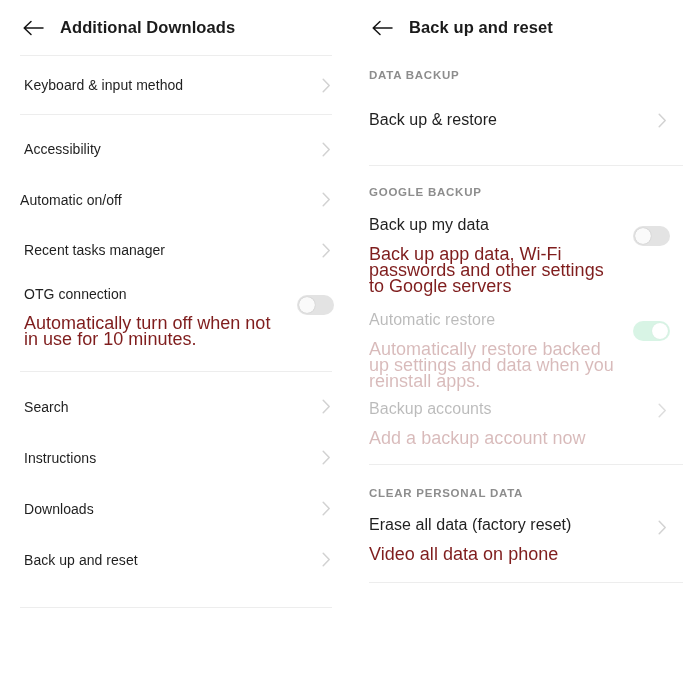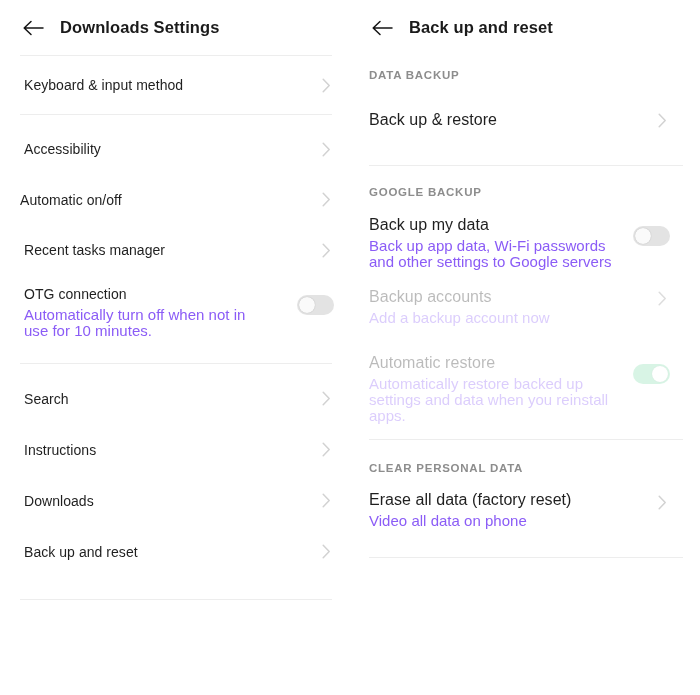--- a/index.html
+++ b/index.html
@@ -58,24 +58,24 @@
 
   .row-title {
     font-size: 14px;
     color: #1f1f1f;
     line-height: 20px;
     letter-spacing: .05px;
   }
   .panel-right .row-title { font-size: 16px; }
 
   .row-sub {
-    font-size: 15px;
-    color: #8b5cf6;
+    font-size: 18px;
+    color: #7f1d1d;
     line-height: 16px;
-    margin-top: 3px;
+    margin-top: 11px;
     letter-spacing: .02px;
     max-width: 248px;
   }
   .panel-right .row-sub { max-width: 252px; }
 
   
   .chevron { flex: 0 0 auto; width: 16px; display:flex; align-items:center; justify-content:center; }
   .chevron svg { display:block; }
 
   
@@ -124,21 +124,21 @@
 <div class="screen">
 
   <div class="panel panel-left">
 
     <div class="app-header">
       <div class="back-arrow">
         <svg width="22" height="16" viewBox="0 0 22 16" aria-hidden="true">
           <path d="M9 1.5 L2.2 8 L9 14.5 M2.4 8 L21 8" fill="none" stroke="#141414" stroke-width="1.5" stroke-linecap="round" stroke-linejoin="round"></path>
         </svg>
       </div>
-      <div class="header-title">Downloads Settings</div>
+      <div class="header-title">Additional Downloads</div>
     </div>
 
     <div class="divider"></div>
 
     <div class="row" style="min-height:58px;align-items:center;">
       <div class="row-text">
         <div class="row-title">Keyboard &amp; input method</div>
       </div>
       <div class="chevron">
         <svg width="9" height="15" viewBox="0 0 9 15">
@@ -275,42 +275,42 @@
     <div class="row" style="min-height:62px;align-items:flex-start;margin-top:17px;">
       <div class="row-text">
         <div class="row-title">Back up my data</div>
         <div class="row-sub">Back up app data, Wi-Fi passwords and other settings to Google servers</div>
       </div>
       <div class="toggle" style="margin-top:11px;">
         <div class="knob"></div>
       </div>
     </div>
 
+    <div class="row disabled" style="min-height:62px;align-items:flex-start;margin-top:16px;">
+      <div class="row-text">
+        <div class="row-title">Automatic restore</div>
+        <div class="row-sub">Automatically restore backed up settings and data when you reinstall apps.</div>
+      </div>
+      <div class="toggle on" style="margin-top:11px;">
+        <div class="knob"></div>
+      </div>
+    </div>
+
     <div class="row disabled" style="min-height:50px;align-items:flex-start;margin-top:10px;">
       <div class="row-text">
         <div class="row-title">Backup accounts</div>
         <div class="row-sub">Add a backup account now</div>
       </div>
       <div class="chevron" style="margin-top:4px;">
         <svg width="9" height="15" viewBox="0 0 9 15">
             <path d="M1.2 1.2 L7.2 7.5 L1.2 13.8" fill="none" stroke="#8f8f8f" stroke-width="1.5" stroke-linecap="round" stroke-linejoin="round"></path>
           </svg>
       </div>
     </div>
 
-    <div class="row disabled" style="min-height:62px;align-items:flex-start;margin-top:16px;">
-      <div class="row-text">
-        <div class="row-title">Automatic restore</div>
-        <div class="row-sub">Automatically restore backed up settings and data when you reinstall apps.</div>
-      </div>
-      <div class="toggle on" style="margin-top:11px;">
-        <div class="knob"></div>
-      </div>
-    </div>
-
     <div class="divider" style="margin-top:15px;"></div>
 
     <div class="section-label" style="margin-top:22px;">CLEAR PERSONAL DATA</div>
 
     <div class="row" style="min-height:50px;align-items:flex-start;margin-top:16px;">
       <div class="row-text">
         <div class="row-title">Erase all data (factory reset)</div>
         <div class="row-sub">Video all data on phone</div>
       </div>
       <div class="chevron" style="margin-top:5px;">

